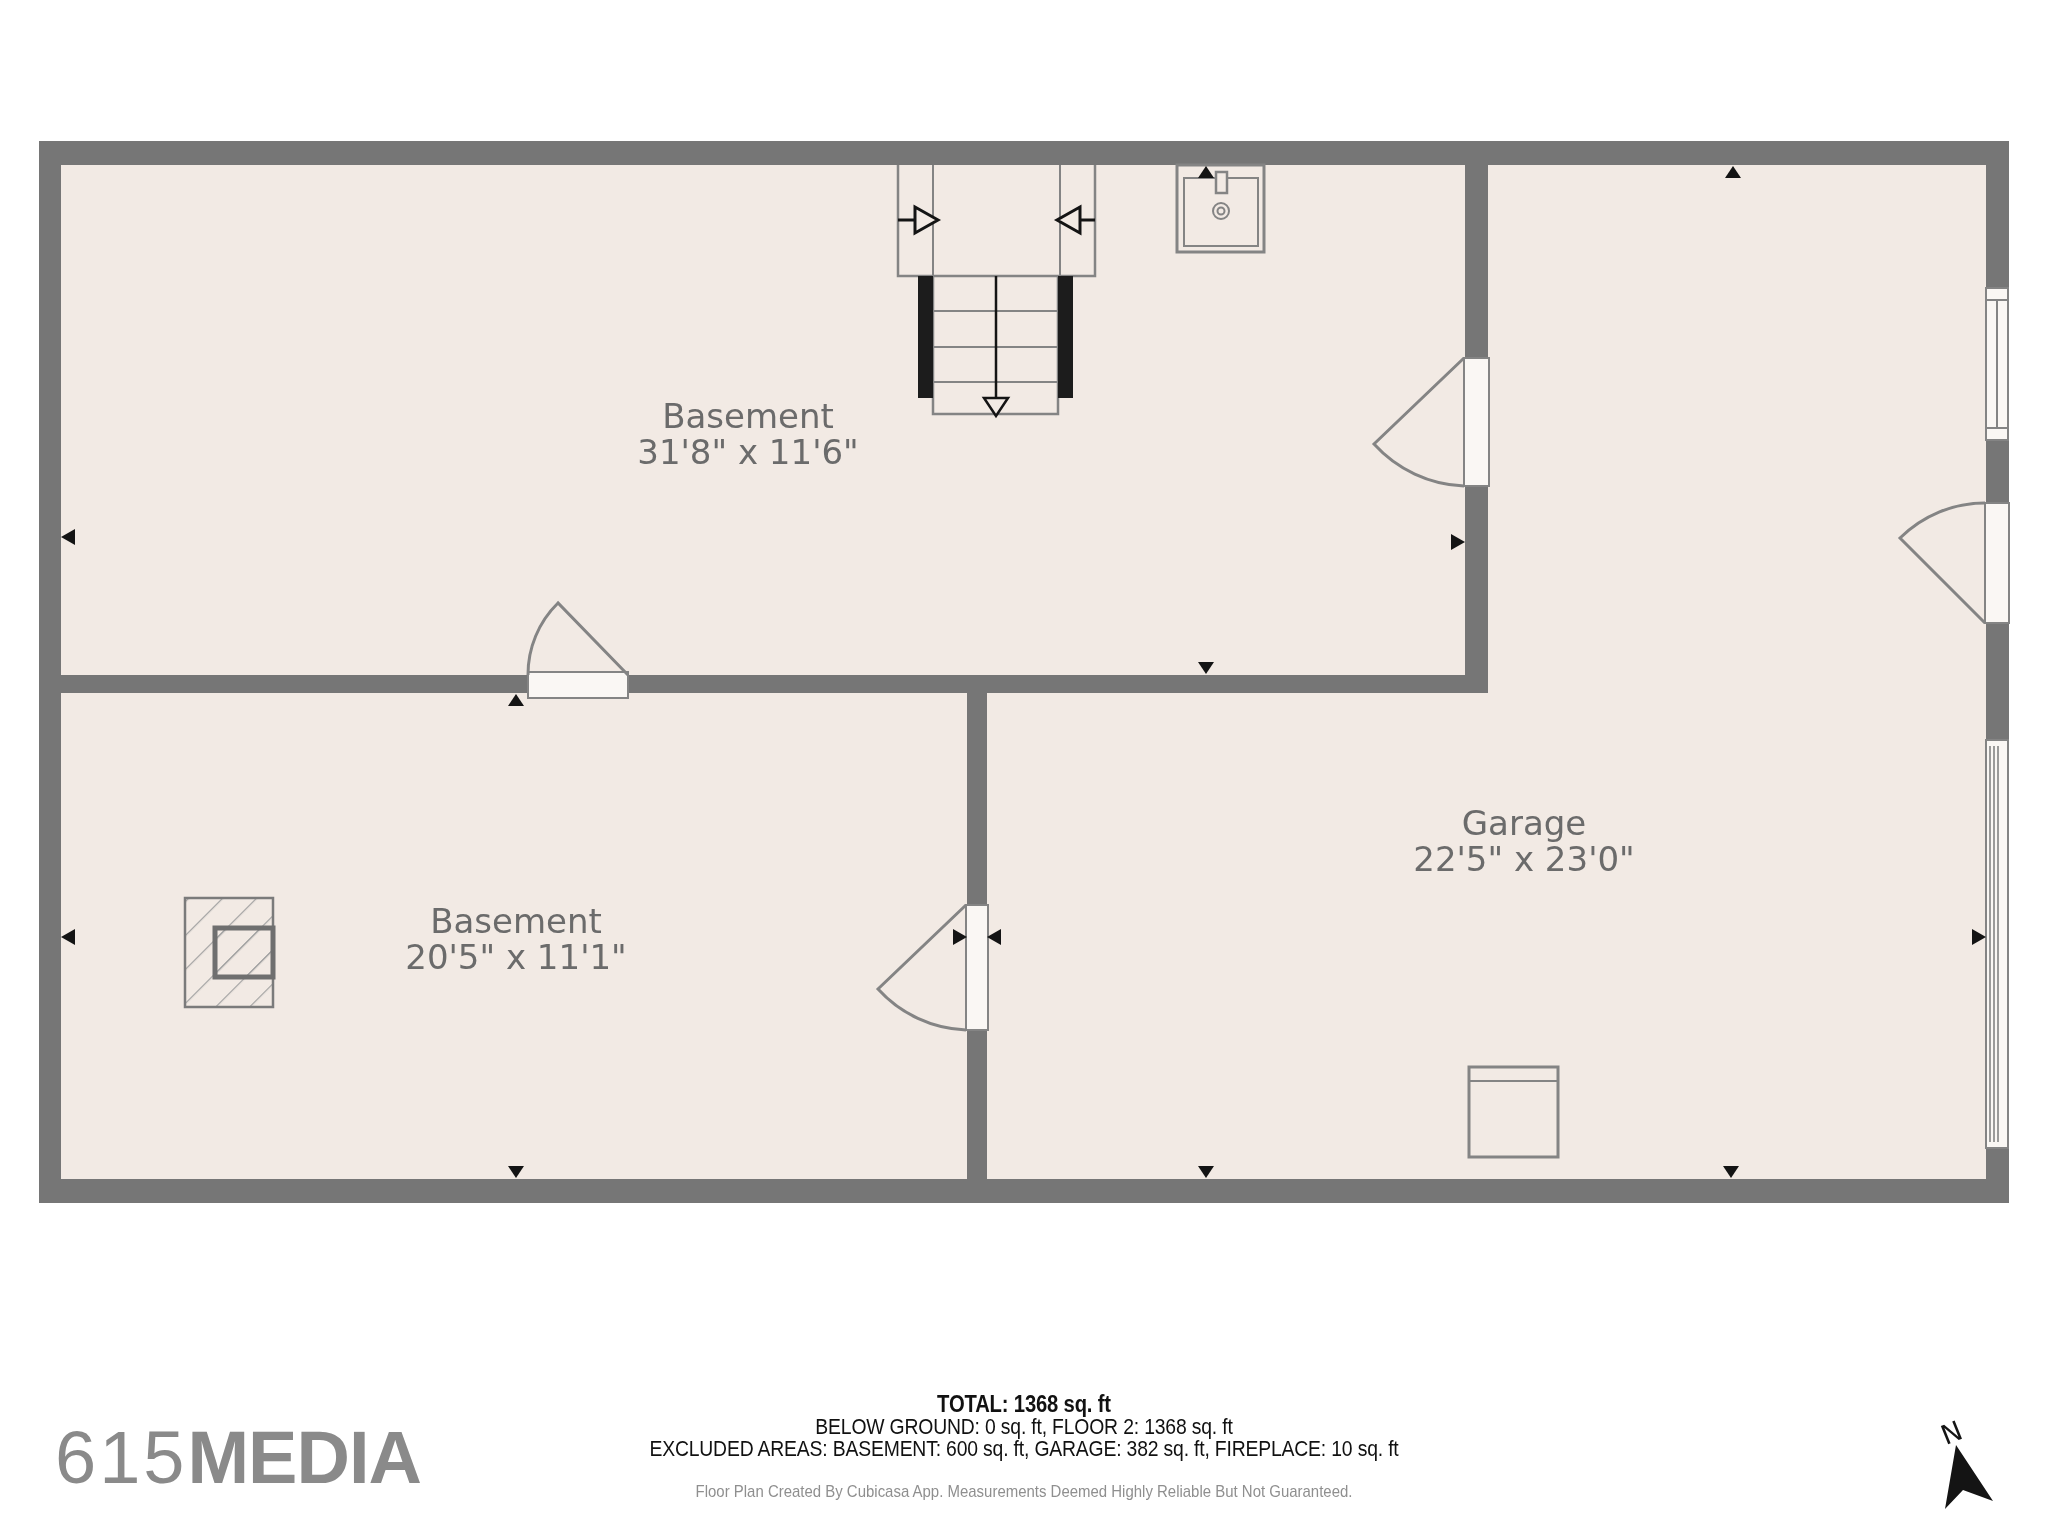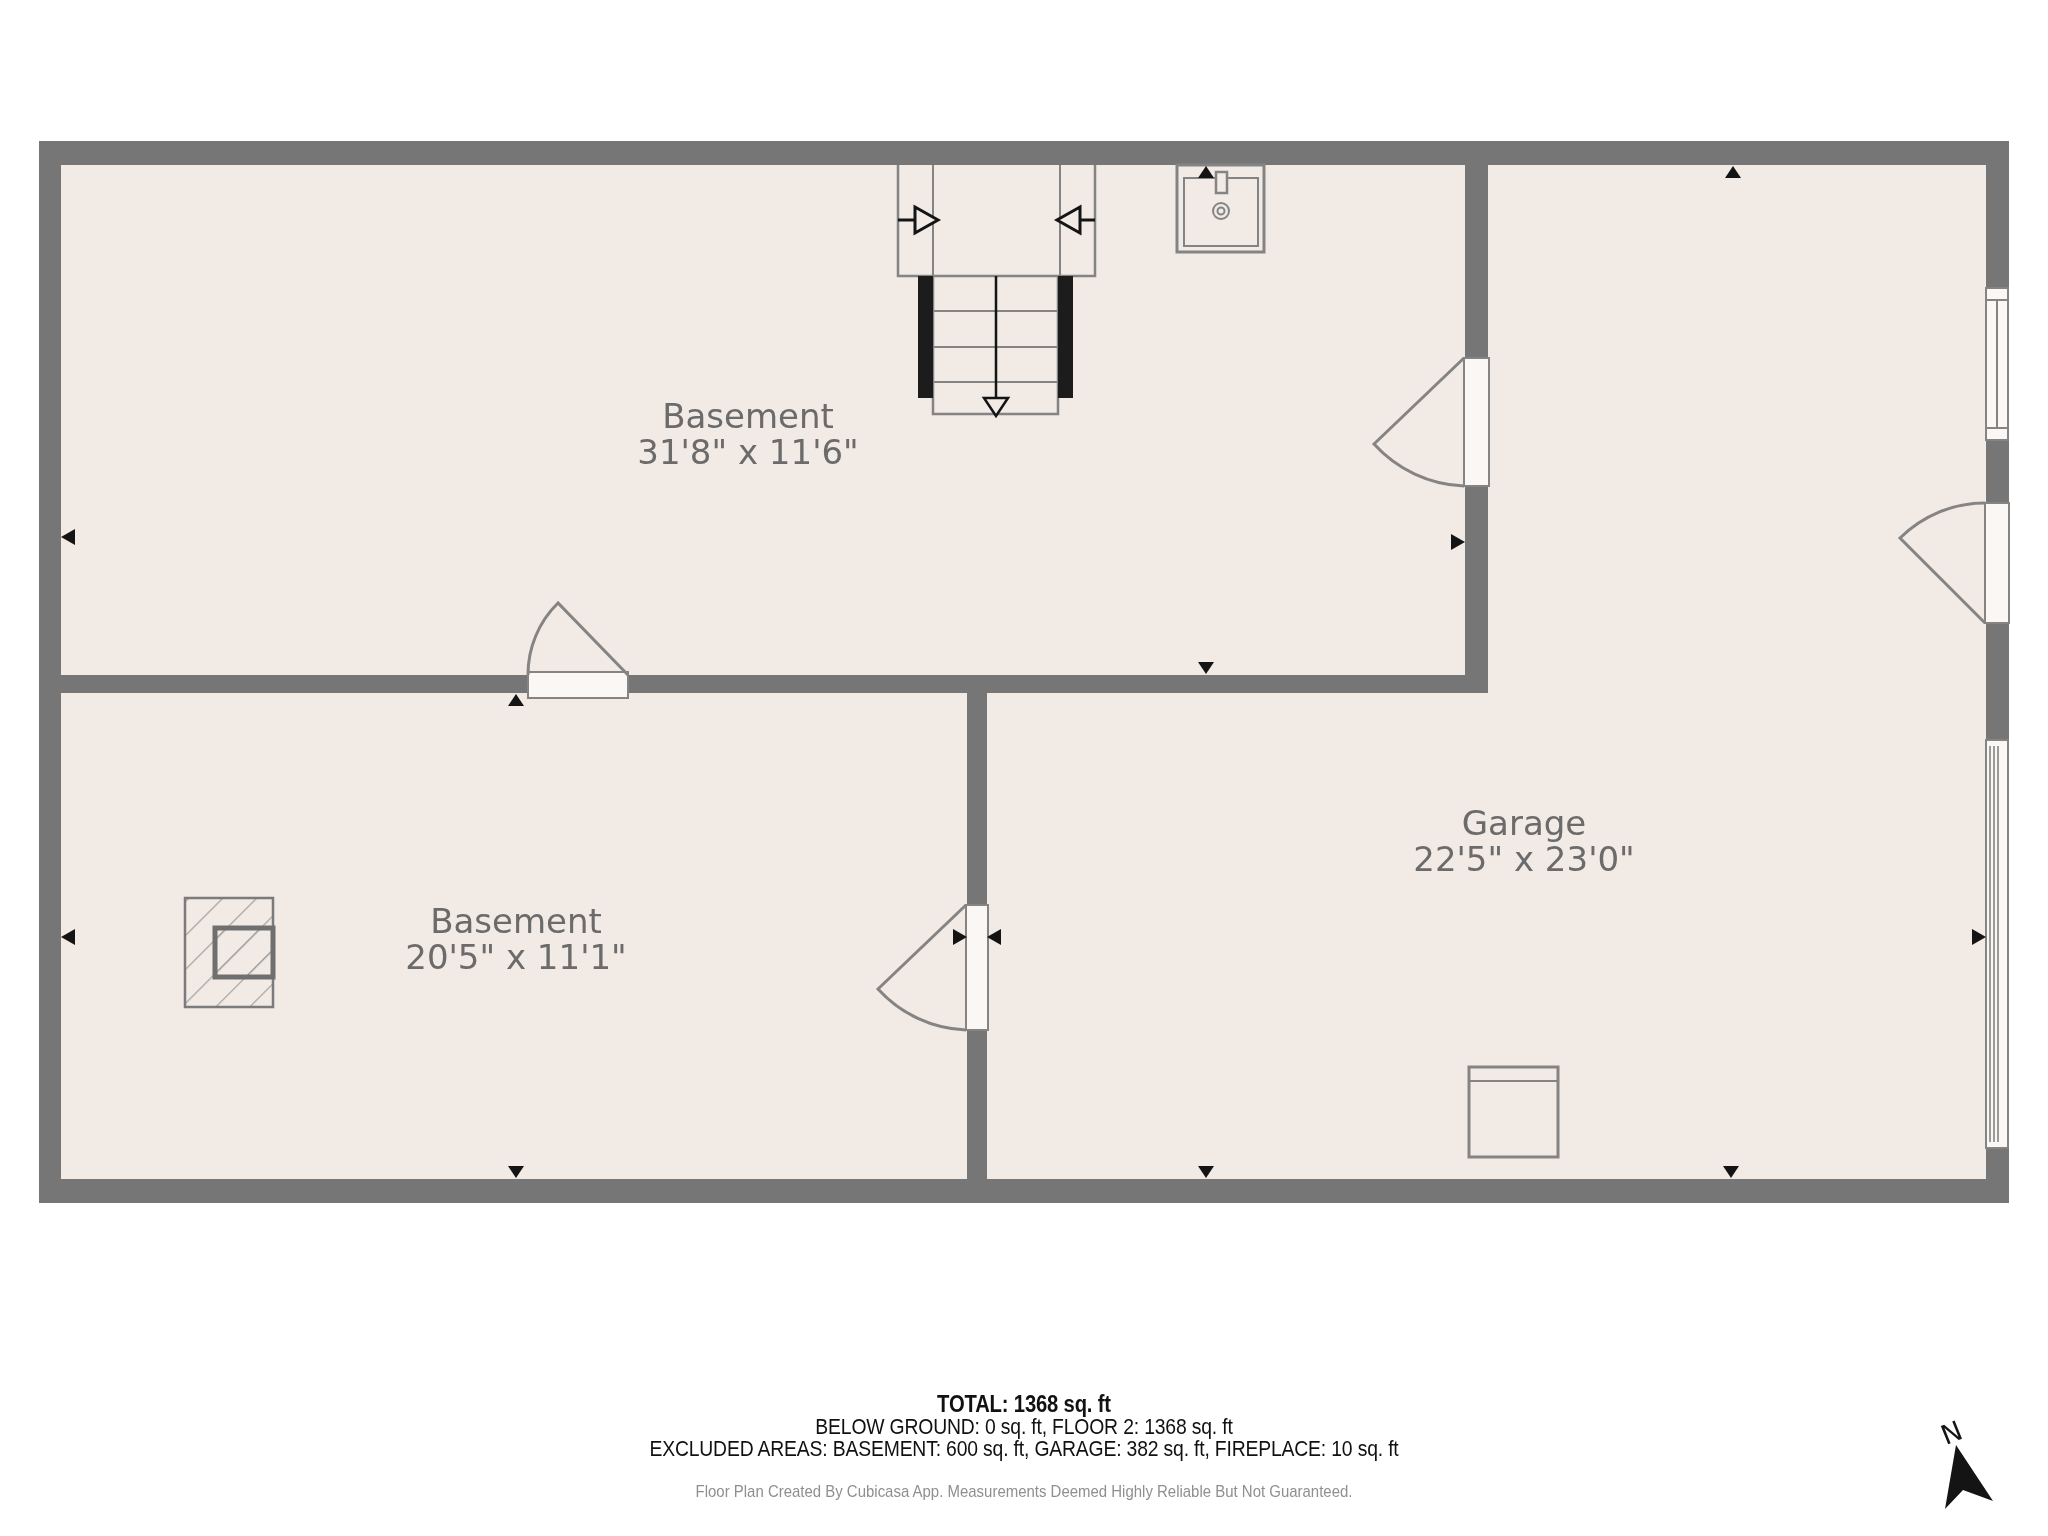--- a/index.html
+++ b/index.html
@@ -169,14 +169,15 @@
     </g>
   </svg>
 
   <div class="footer">
     <div class="l1">TOTAL: 1368 sq. ft</div>
     <div class="l2">BELOW GROUND: 0 sq. ft, FLOOR 2: 1368 sq. ft</div>
     <div class="l3">EXCLUDED AREAS: BASEMENT: 600 sq. ft, GARAGE: 382 sq. ft, FIREPLACE: 10 sq. ft</div>
     <div class="l4">Floor Plan Created By Cubicasa App. Measurements Deemed Highly Reliable But Not Guaranteed.</div>
   </div>
 
+  <div class="logo"><span class="thin">615</span><span class="bold">MEDIA</span></div>
 
 </div>
 
 </body></html>

